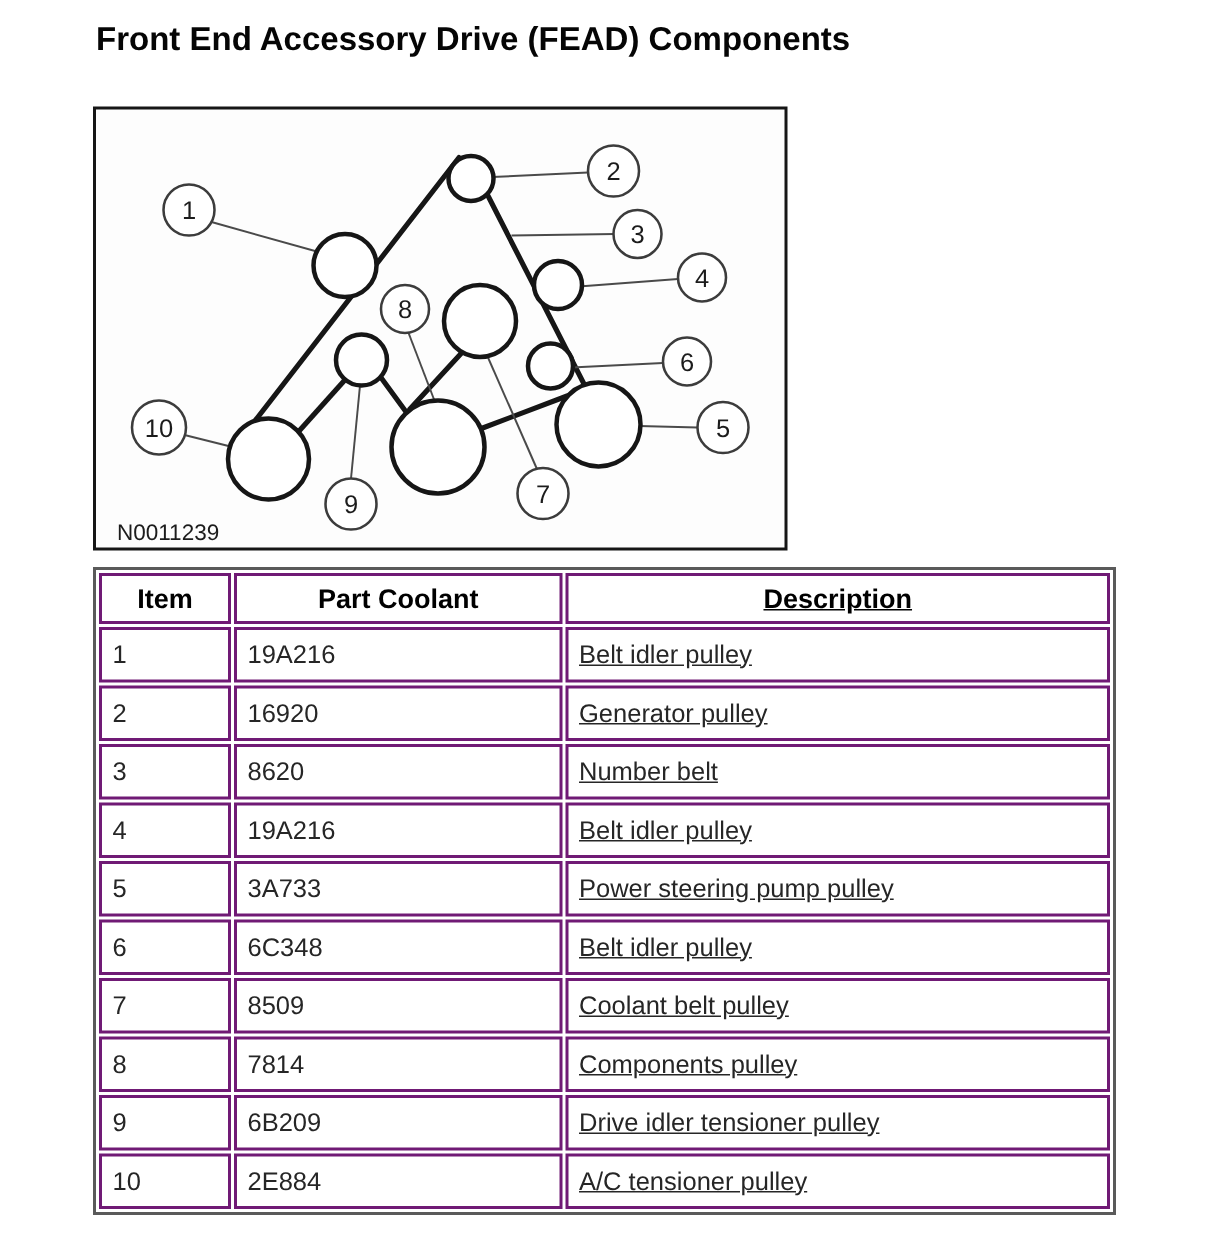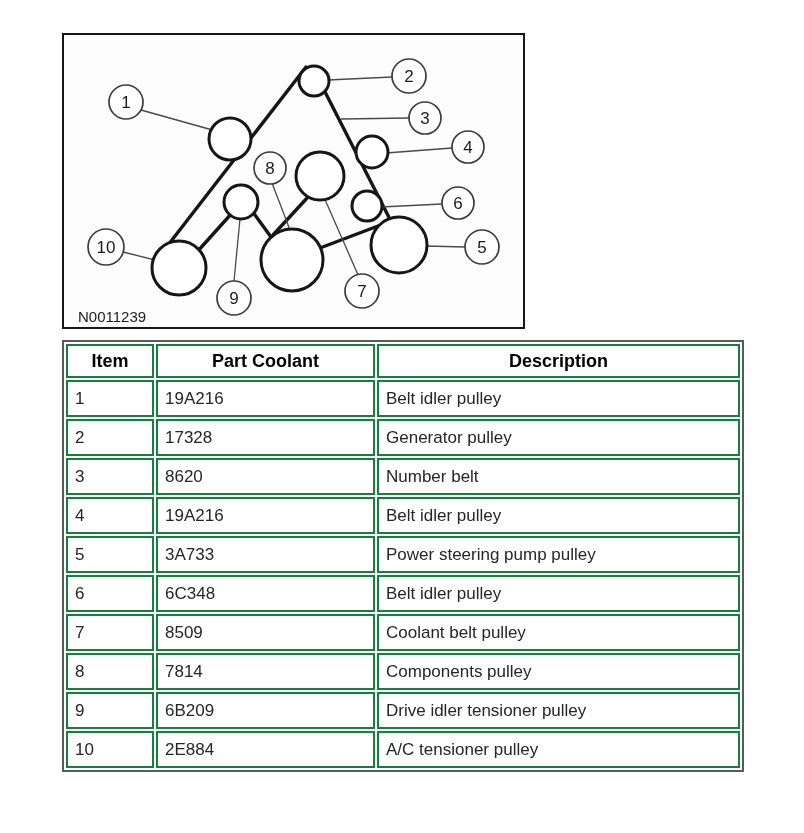--- a/index.html
+++ b/index.html
@@ -37,21 +37,21 @@
   .fig-label   { font-size: 15px; }
   table.parts {
     margin: 11px 0 0 62px;
     border-collapse: separate;
     border-spacing: 2px;
     border: 2px solid #5a5a5a;
     background: #ffffff;
     table-layout: fixed;
   }
   .parts th, .parts td {
-    border: 2px solid #15803d;
+    border: 2px solid #701a75;
     background: #ffffff;
     box-sizing: border-box;
     overflow: hidden;
     white-space: nowrap;
     margin-top: 26px;
   }
   .parts th {
     height: 34px;
     font-size: 18px;
     font-weight: bold;
@@ -62,27 +62,28 @@
   .parts td {
     height: 37px;
     font-size: 17px;
     color: #262626;
     text-align: left;
     padding: 0 6px 0 7px;
     vertical-align: middle;
   }
   .col-item { width: 88px; }
   .col-part { width: 219px; }
-  .col-desc { width: 363px; }
+  .col-desc { width: 363px; text-decoration: underline; }
 </style>
 </head>
 <body>
 
 <div class="page">
 
+  <h1 class="title">Front End Accessory Drive (FEAD) Components</h1>
 
   <div class="figure-box">
     <svg width="459" height="292" viewBox="0 0 459 292">
 
       <g stroke="#161616" stroke-width="3.4" stroke-linecap="round">
         <line x1="101" y1="214" x2="242" y2="32"></line>
         <line x1="258" y1="51" x2="334" y2="200"></line>
         <line x1="133" y1="217" x2="168" y2="178"></line>
         <line x1="188" y1="176" x2="207" y2="202"></line>
         <line x1="244" y1="162" x2="209" y2="200"></line>
@@ -152,21 +153,21 @@
       </tr>
     </thead>
     <tbody id="parts-body">
         <tr>
           <td class="col-item">1</td>
           <td class="col-part">19A216</td>
           <td class="col-desc">Belt idler pulley</td>
         </tr>
         <tr>
           <td class="col-item">2</td>
-          <td class="col-part">17328</td>
+          <td class="col-part">16920</td>
           <td class="col-desc">Generator pulley</td>
         </tr>
         <tr>
           <td class="col-item">3</td>
           <td class="col-part">8620</td>
           <td class="col-desc">Number belt</td>
         </tr>
         <tr>
           <td class="col-item">4</td>
           <td class="col-part">19A216</td>

